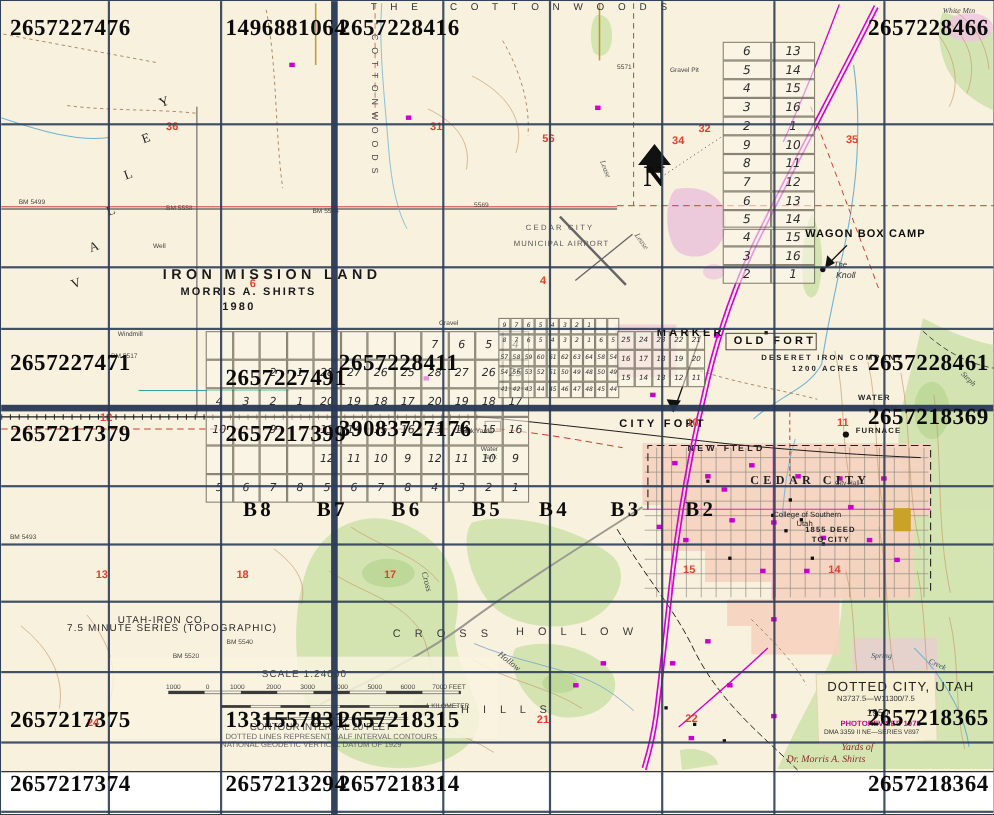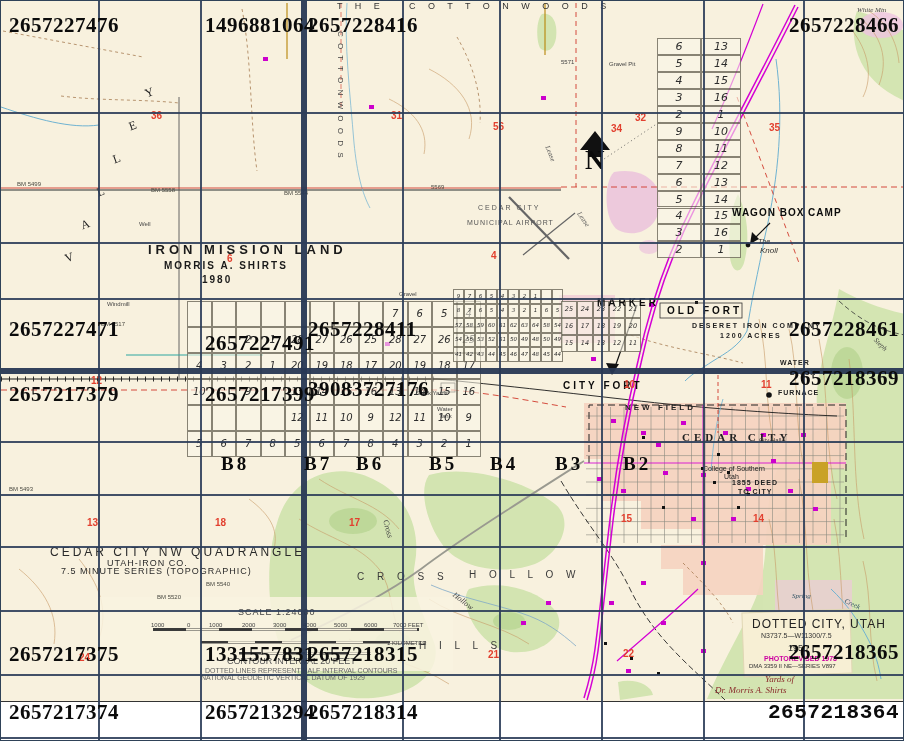--- a/index.html
+++ b/index.html
@@ -453,21 +453,20 @@
       <div class="mlab" style="left: 789px; top: 368px; font-size: 7px; color: rgb(34, 34, 34); letter-spacing: 1px; font-weight: 700;">DITCH</div>
       <div class="mlab" style="left: 777px; top: 388px; font-size: 7px; color: rgb(34, 34, 34); letter-spacing: 1px; font-weight: 700;">FURNACE</div>
       <div class="mlab" style="left: 562px; top: 380px; font-size: 10px; color: rgb(11, 11, 11); letter-spacing: 3px; font-weight: 700;">CITY FORT</div>
       <div class="mlab" style="left: 624px; top: 403px; font-size: 8px; color: rgb(34, 34, 34); letter-spacing: 3px; font-weight: 700;">NEW FIELD</div>
       <div class="mlab" style="left: 681px; top: 431px; font-size: 11px; color: rgb(34, 34, 34); letter-spacing: 4px; font-weight: 700; font-family: &quot;Liberation Serif&quot;, serif;">CEDAR CITY</div>
       <div class="mlab" style="left: 758px; top: 436px; font-size: 6px; color: rgb(68, 68, 68);">City Hall</div>
       <div class="mlab" style="left: 702px; top: 464px; font-size: 7px; color: rgb(34, 34, 34);">College of Southern</div>
       <div class="mlab" style="left: 723px; top: 472px; font-size: 7px; color: rgb(34, 34, 34);">Utah</div>
       <div class="mlab" style="left: 731px; top: 478px; font-size: 7px; color: rgb(34, 34, 34); letter-spacing: 1px; font-weight: 700;">1855 DEED</div>
       <div class="mlab" style="left: 737px; top: 487px; font-size: 7px; color: rgb(34, 34, 34); letter-spacing: 1px; font-weight: 700;">TO CITY</div>
-      <div class="mlab" style="left: 49px; top: 545px; font-size: 12px; color: rgb(42, 42, 42); letter-spacing: 3px;">CEDAR CITY NW QUADRANGLE</div>
       <div class="mlab" style="left: 106px; top: 558px; font-size: 9px; color: rgb(42, 42, 42); letter-spacing: 1px;">UTAH-IRON CO.</div>
       <div class="mlab" style="left: 60px; top: 566px; font-size: 9px; color: rgb(42, 42, 42); letter-spacing: 1px;">7.5 MINUTE SERIES (TOPOGRAPHIC)</div>
       <div class="mlab" style="left: 237px; top: 607px; font-size: 9px; color: rgb(68, 68, 68); letter-spacing: 1px;">SCALE 1:24000</div>
       <div class="mlab" style="left: 150px; top: 621px; font-size: 6px; color: rgb(68, 68, 68);">1000</div>
       <div class="mlab" style="left: 186px; top: 621px; font-size: 6px; color: rgb(68, 68, 68);">0</div>
       <div class="mlab" style="left: 208px; top: 621px; font-size: 6px; color: rgb(68, 68, 68);">1000</div>
       <div class="mlab" style="left: 241px; top: 621px; font-size: 6px; color: rgb(68, 68, 68);">2000</div>
       <div class="mlab" style="left: 272px; top: 621px; font-size: 6px; color: rgb(68, 68, 68);">3000</div>
       <div class="mlab" style="left: 302px; top: 621px; font-size: 6px; color: rgb(68, 68, 68);">4000</div>
       <div class="mlab" style="left: 333px; top: 621px; font-size: 6px; color: rgb(68, 68, 68);">5000</div>
@@ -564,22 +563,22 @@
       <div class="tileid" style="left: 204px; top: 383px;">2657217399</div>
       <div class="tileid" style="left: 307px; top: 378px;">39083727176</div>
       <div class="tileid" style="right: 6px; top: 367px;">2657218369</div>
       <div class="tileid" style="left: 8px; top: 643px;">2657217375</div>
       <div class="tileid" style="left: 204px; top: 643px;">1331557831</div>
       <div class="tileid" style="left: 307px; top: 643px;">2657218315</div>
       <div class="tileid" style="right: 6px; top: 641px;">2657218365</div>
       <div class="tileid" style="left: 8px; top: 701px;">2657217374</div>
       <div class="tileid" style="left: 204px; top: 701px;">2657213294</div>
       <div class="tileid" style="left: 307px; top: 701px;">2657218314</div>
-      <div class="tileid" style="right: 6px; top: 701px; font-family: Liberation Mono, monospace;">2657218364</div>
+      <div class="tileid" style="right: 6px; top: 701px;">2657218364</div>
       <div class="bmark" style="left: 220px; top: 453px;">B8</div>
-      <div class="bmark" style="left: 287px; top: 453px; margin-left: 16px;">B7</div>
+      <div class="bmark" style="left: 287px; top: 453px;">B7</div>
       <div class="bmark" style="left: 355px; top: 453px;">B6</div>
       <div class="bmark" style="left: 428px; top: 453px;">B5</div>
       <div class="bmark" style="left: 489px; top: 453px;">B4</div>
       <div class="bmark" style="left: 554px; top: 453px;">B3</div>
       <div class="bmark" style="left: 622px; top: 453px;">B2</div>
     </div>
 </div>
 
 </body></html>

